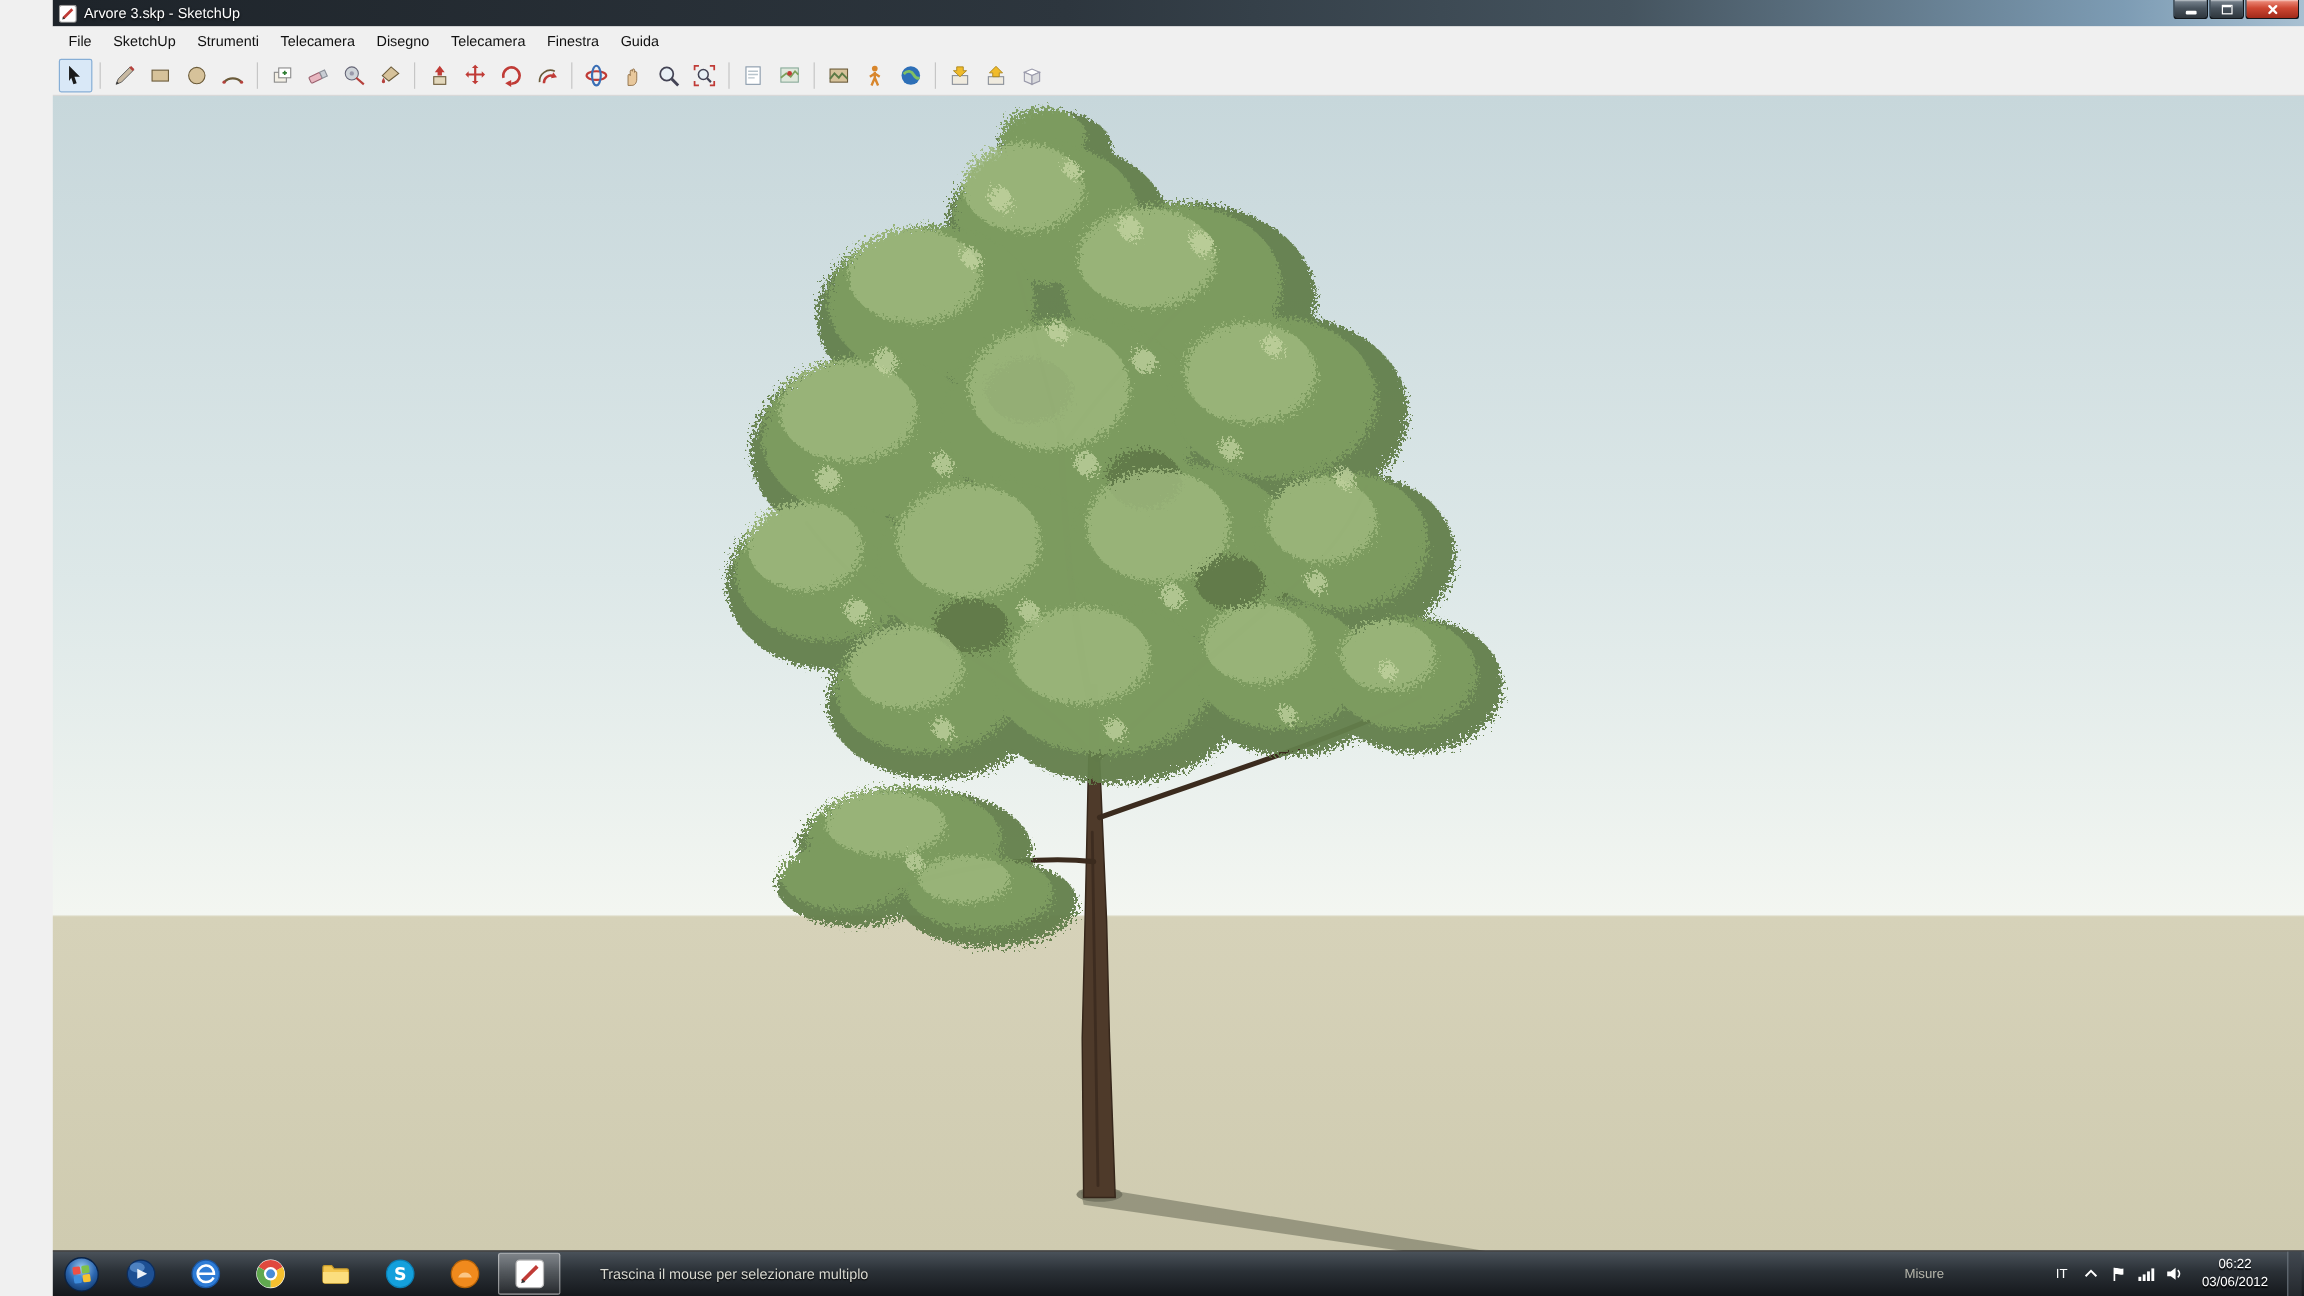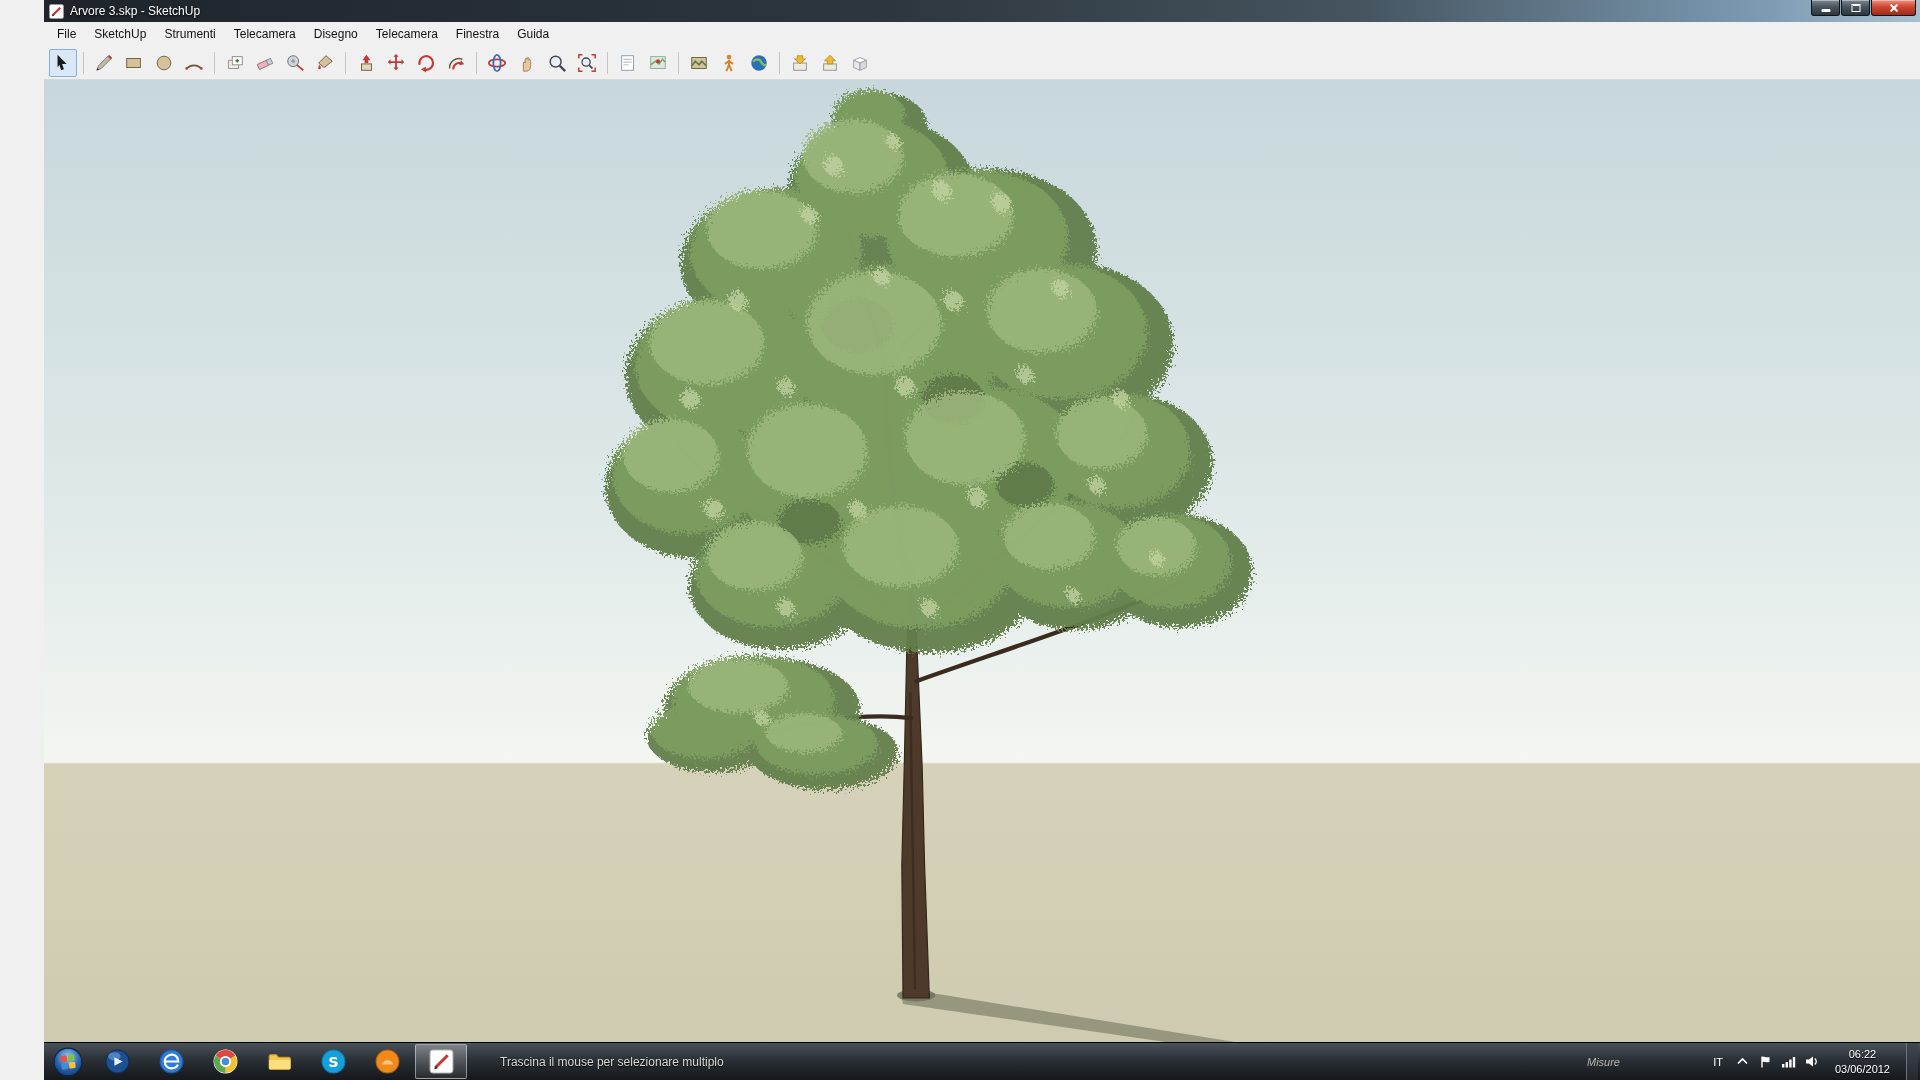--- a/index.html
+++ b/index.html
@@ -42,21 +42,21 @@
   .scene { position:absolute; inset:0; width:100%; height:100%; display:block; }
 
   
   .taskbar { height:38px; flex:0 0 38px; position:relative; display:flex; align-items:center; padding-left:2px;
     background:linear-gradient(#4a525a,#2a3036 45%,#15181c); border-top:1px solid #000; }
   .start-app { width:44px; height:37px; display:flex; align-items:center; justify-content:center; }
   .tb-app { width:52px; height:35px; display:flex; align-items:center; justify-content:center; margin:0 1px; border:1px solid transparent; }
   .tb-app.active { background:linear-gradient(rgba(255,255,255,.30),rgba(255,255,255,.07)); border:1px solid rgba(255,255,255,.45); border-radius:2px; }
   .tb-app svg, .start-app svg { display:block; }
   .status-hint { position:absolute; left:456px; top:50%; transform:translateY(-50%); color:#d9d9d1; font-size:12px; text-shadow:0 1px 1px #000; }
-  .measure-label { position:absolute; right:300px; top:50%; transform:translateY(-50%); color:#b6b6ab; font-size:11px;font-style:italic; }
+  .measure-label { position:absolute; right:300px; top:50%; transform:translateY(-50%); color:#b6b6ab; font-size:11px; }
   .tray { margin-left:auto; display:flex; align-items:center; gap:12px; padding-right:2px; color:#fff; }
   .tray-lang { font-size:11px; color:#fff; }
   .tray-ico { width:15px; height:15px; display:flex; align-items:center; }
   .clock { text-align:center; font-size:11px; line-height:1.3; color:#fff; margin:0 4px; text-shadow:0 1px 1px #000; }
   .show-desktop { width:12px; height:38px; background:linear-gradient(#414850,#23272c); border-left:1px solid #6a737c; }
 </style>
 </head>
 <body>
 
 <div class="window">

